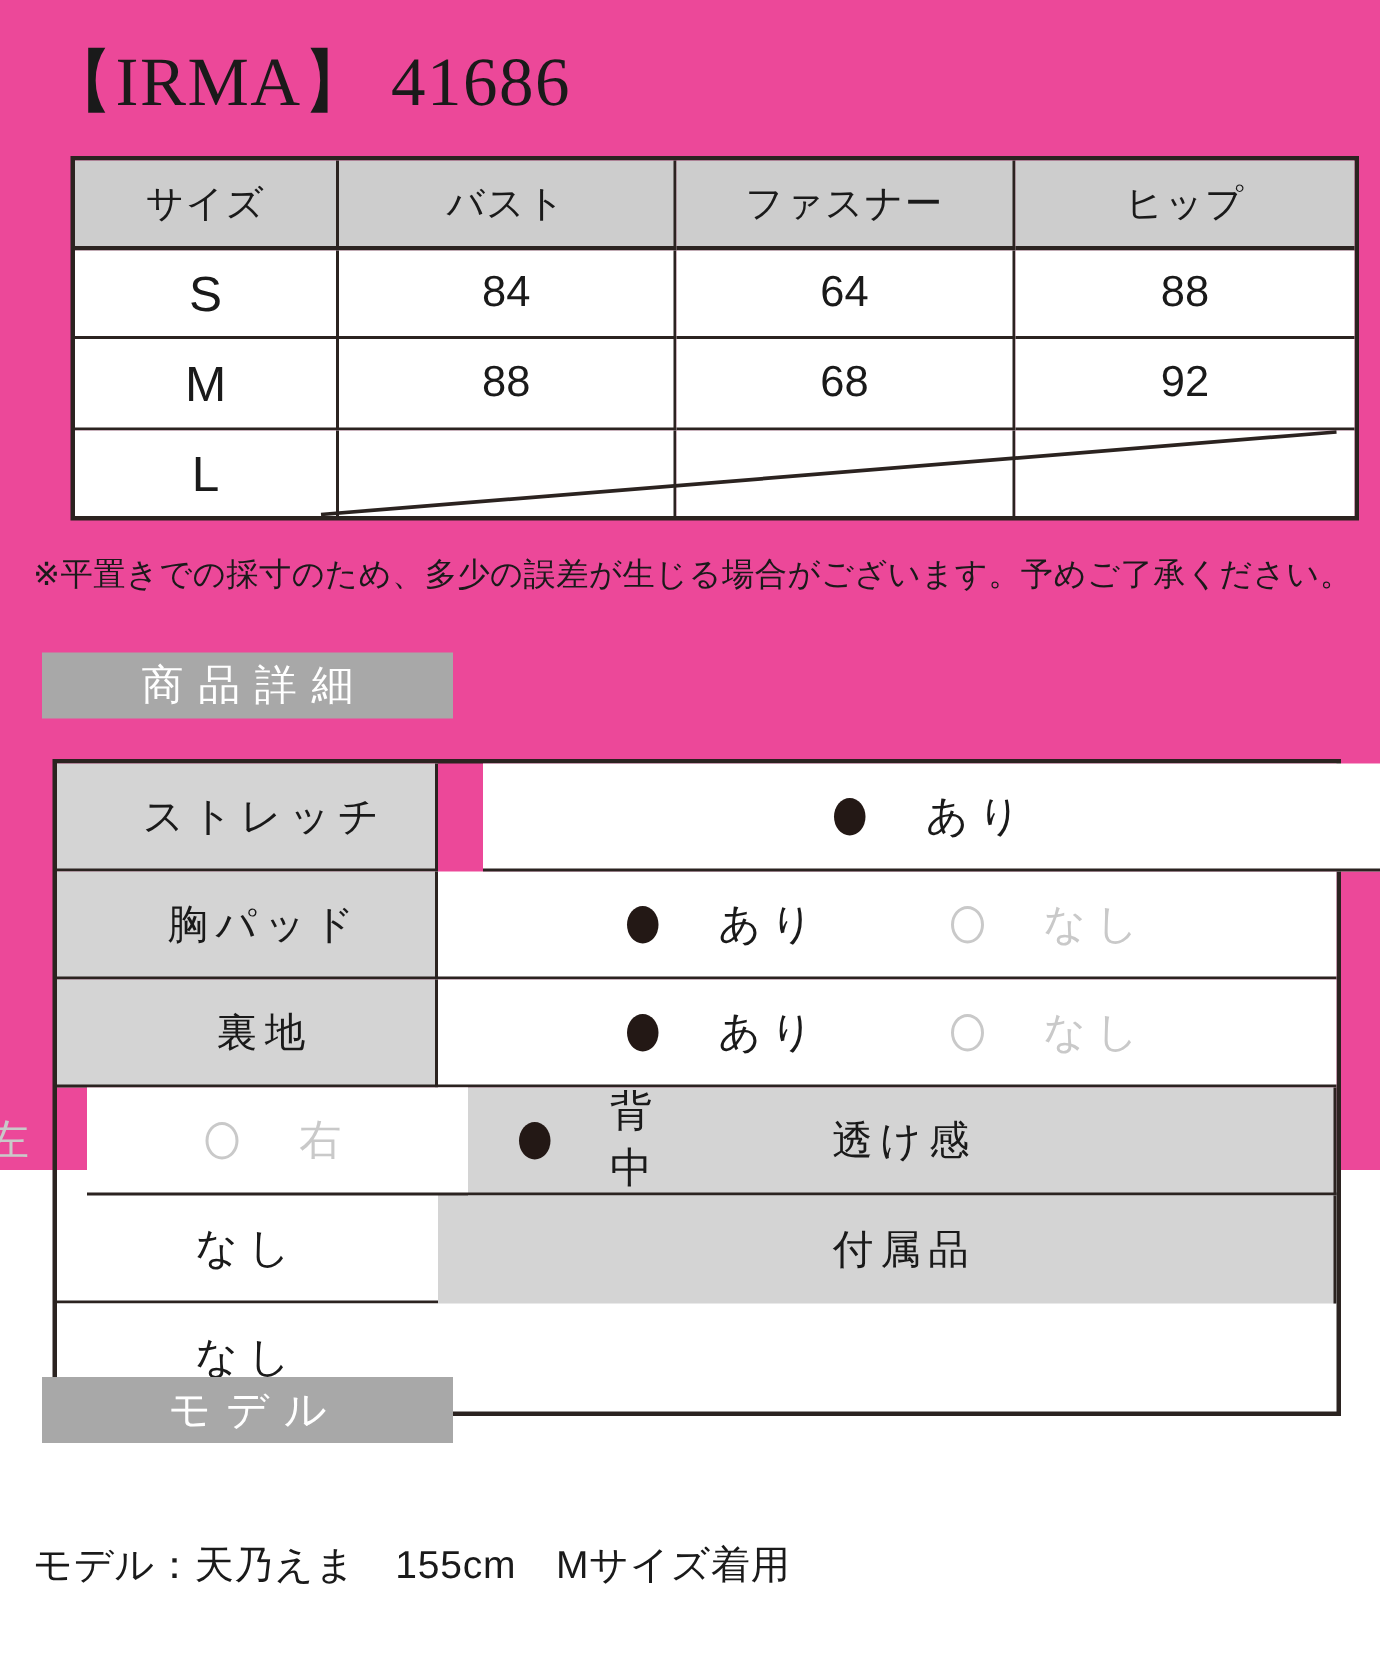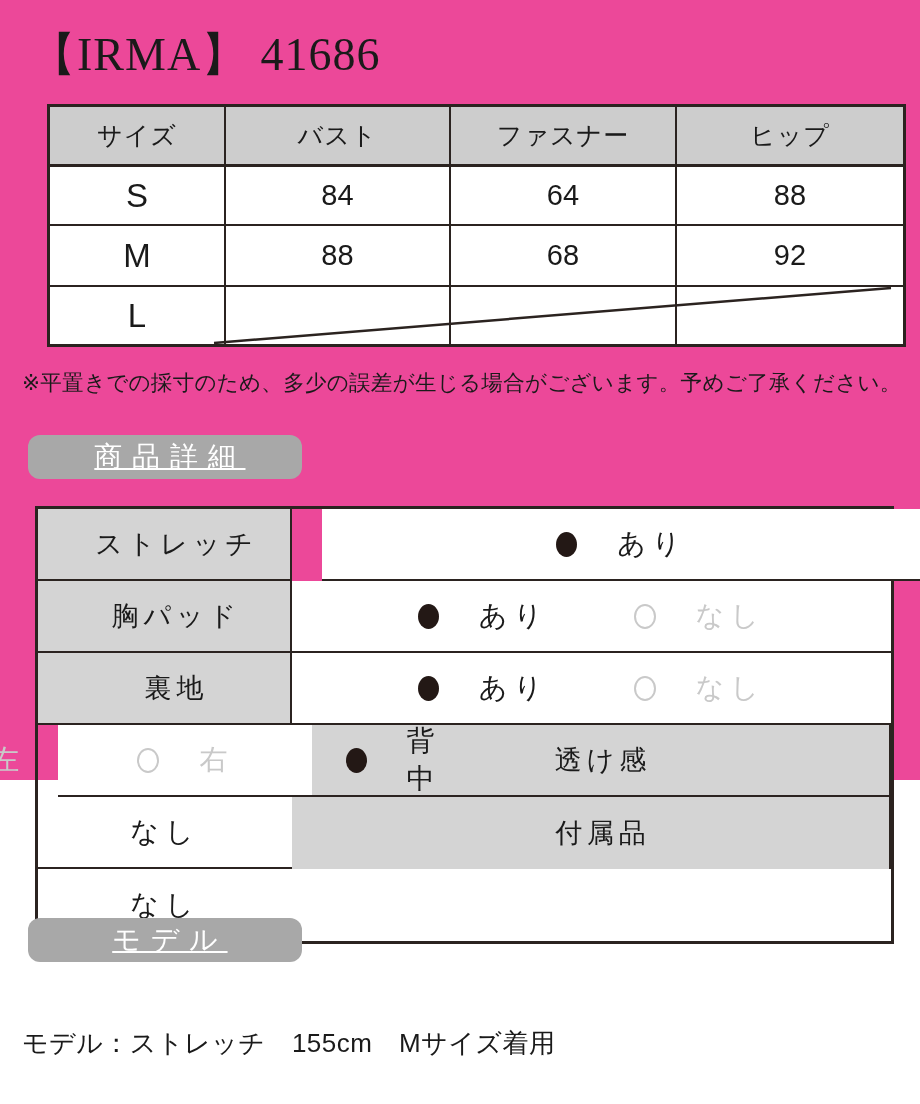--- a/index.html
+++ b/index.html
@@ -44,23 +44,23 @@
   .st-cell.r1,.st-cell.r2{border-bottom:2px solid var(--border);}
   .st-cell.size-col{font-size:33px;}
   .diag{position:absolute;left:0;top:0;pointer-events:none;}
 
   
   .note{position:absolute;left:22px;top:368px;font-size:21.5px;letter-spacing:0.3px;}
 
   
   .section-bar{
     position:absolute;left:28px;width:274px;height:44px;
-    background:var(--bar-bg);border-radius:12px;
+    background:var(--bar-bg);border-radius:0;
     display:flex;align-items:center;justify-content:center;
-    color:#fff;font-size:28px;letter-spacing:0.35em;text-indent:0.35em;text-decoration:underline;
+    color:#fff;font-size:28px;letter-spacing:0.35em;text-indent:0.35em;
   }
   .bar-details{top:435px;}
   .bar-model{top:918px;text-align:center;}
 
   
   .details-table{
     position:absolute;left:35px;top:506px;
     display:grid;width:859px;
     grid-template-columns:254px 599px;
     grid-auto-rows:72px;
@@ -192,15 +192,15 @@
     <div class="dt-value last">
       <span class="plain-val">なし</span>
     </div>
 
   </div>
 
   <div class="section-bar bar-model">
     <span>モデル</span>
   </div>
 
-  <p class="model-info">モデル：ストレッチ　155cm　Mサイズ着用</p>
+  <p class="model-info">モデル：天乃えま　155cm　Mサイズ着用</p>
 
 </div>
 
 </body></html>

